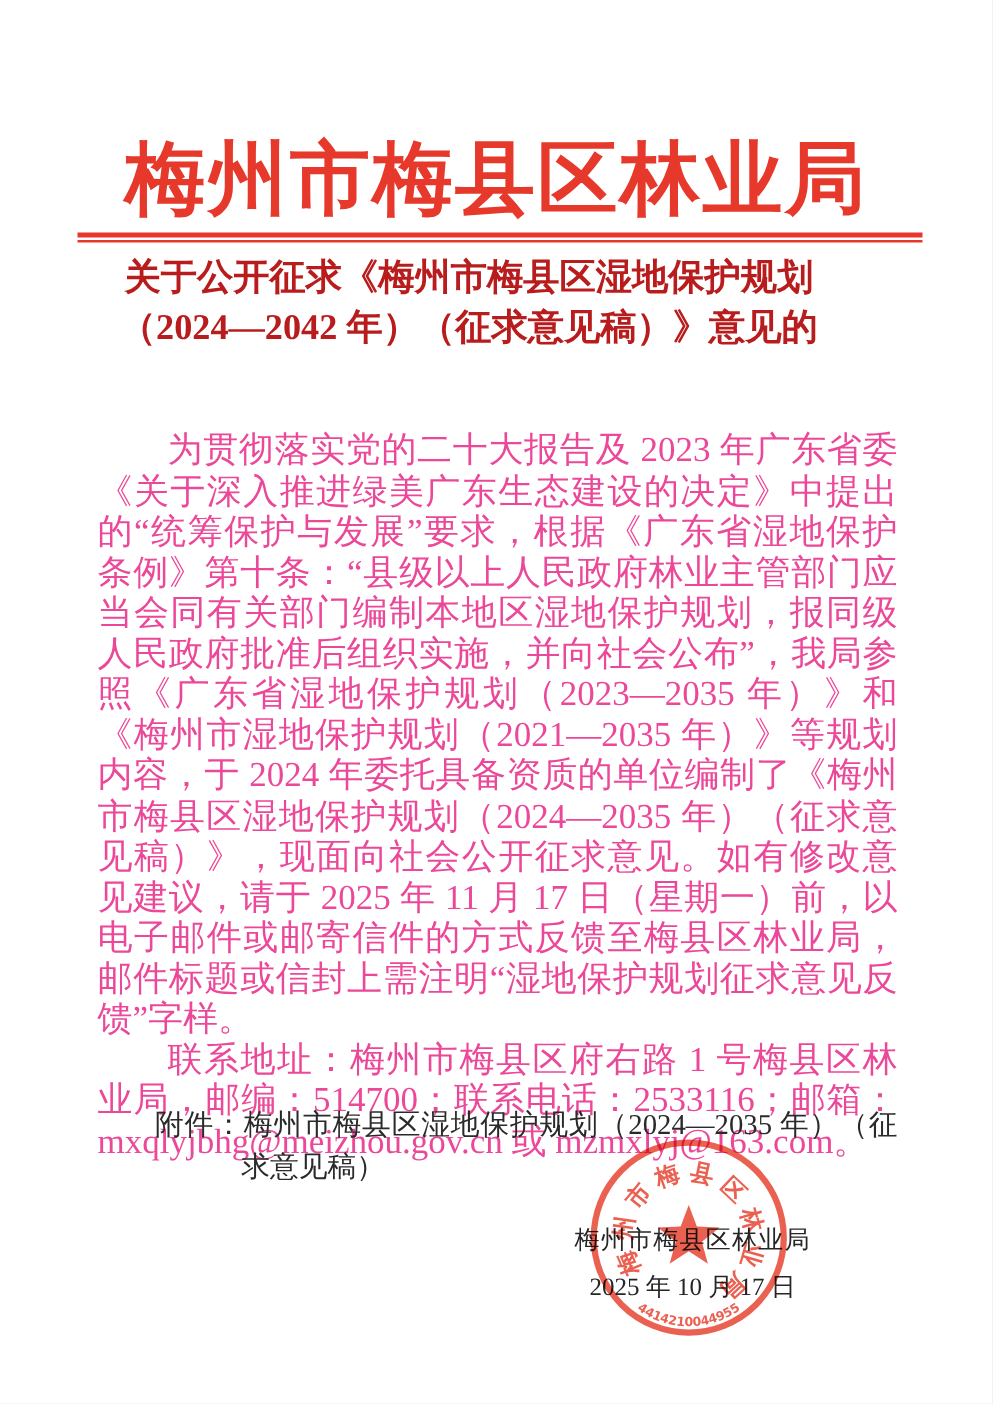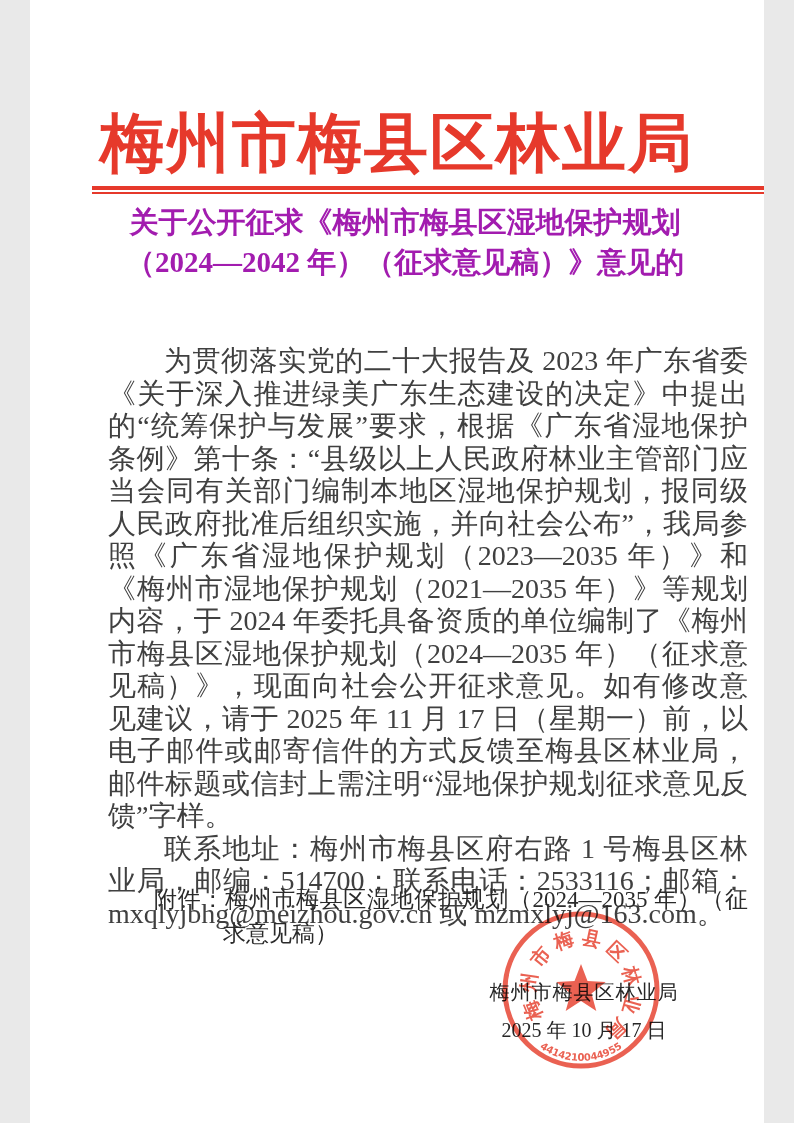--- a/index.html
+++ b/index.html
@@ -1,46 +1,46 @@
 <!DOCTYPE html>
 <html style="--header-red: #e6392b; --seal-red: #e8503f; --text-black: #2b2b2b;"><head>
 <meta charset="utf-8">
 <style>
   html,body { margin:0; padding:0; background:#e9e9e9; }
   .page {
-    position:relative; width:734px; height:1123px; margin:0 auto;
+    position:relative; width:794px; height:1123px; margin:0 auto;
     background:#ffffff; overflow:hidden;
     font-family:"Liberation Serif","DejaVu Serif",serif;
     color:var(--text-black,#2b2b2b);
   }
   .agency-header {
     position:absolute; top:112px; left:0; right:0;
     text-align:center; white-space:nowrap;
     font-size:64px; font-weight:bold; letter-spacing:2px;
     color:var(--header-red,#e6392b); line-height:1;
   }
   .red-rule {
     position:absolute; top:186px; left:62px; width:676px; height:4px;
     background:var(--header-red,#e6392b);
   }
   .red-rule::after {
     content:""; position:absolute; top:6px; left:0; width:100%; height:2px;
     background:var(--header-red,#e6392b);
   }
   .doc-title {
     position:absolute; top:202px; left:10px; width:730px;
-    text-align:center; font-weight:bold; color:#a21caf;
+    text-align:center; font-weight:bold; color:#b91c1c;
     font-size:29px; line-height:40px;
   }
   .doc-title span { display:block; }
   .doc-body {
     position:absolute; top:345px; left:78px; width:640px;
     font-size:28px; line-height:32.5px;
     text-align:justify; text-justify:inter-ideograph;
-    color:#404040;
+    color:#ec4899;
   }
   .doc-body p { margin:0; text-indent:2em; word-break:break-all; }
   .attachment {
     position:absolute; top:860px; left:78px; width:640px;
     font-size:23px; line-height:34px; color:#2a2a2a;
     padding-left:5em; text-indent:-3em; box-sizing:border-box;
     text-align:justify; word-break:break-all;
   }
   .signature {
     position:absolute; top:980px; left:418px; width:272px;

